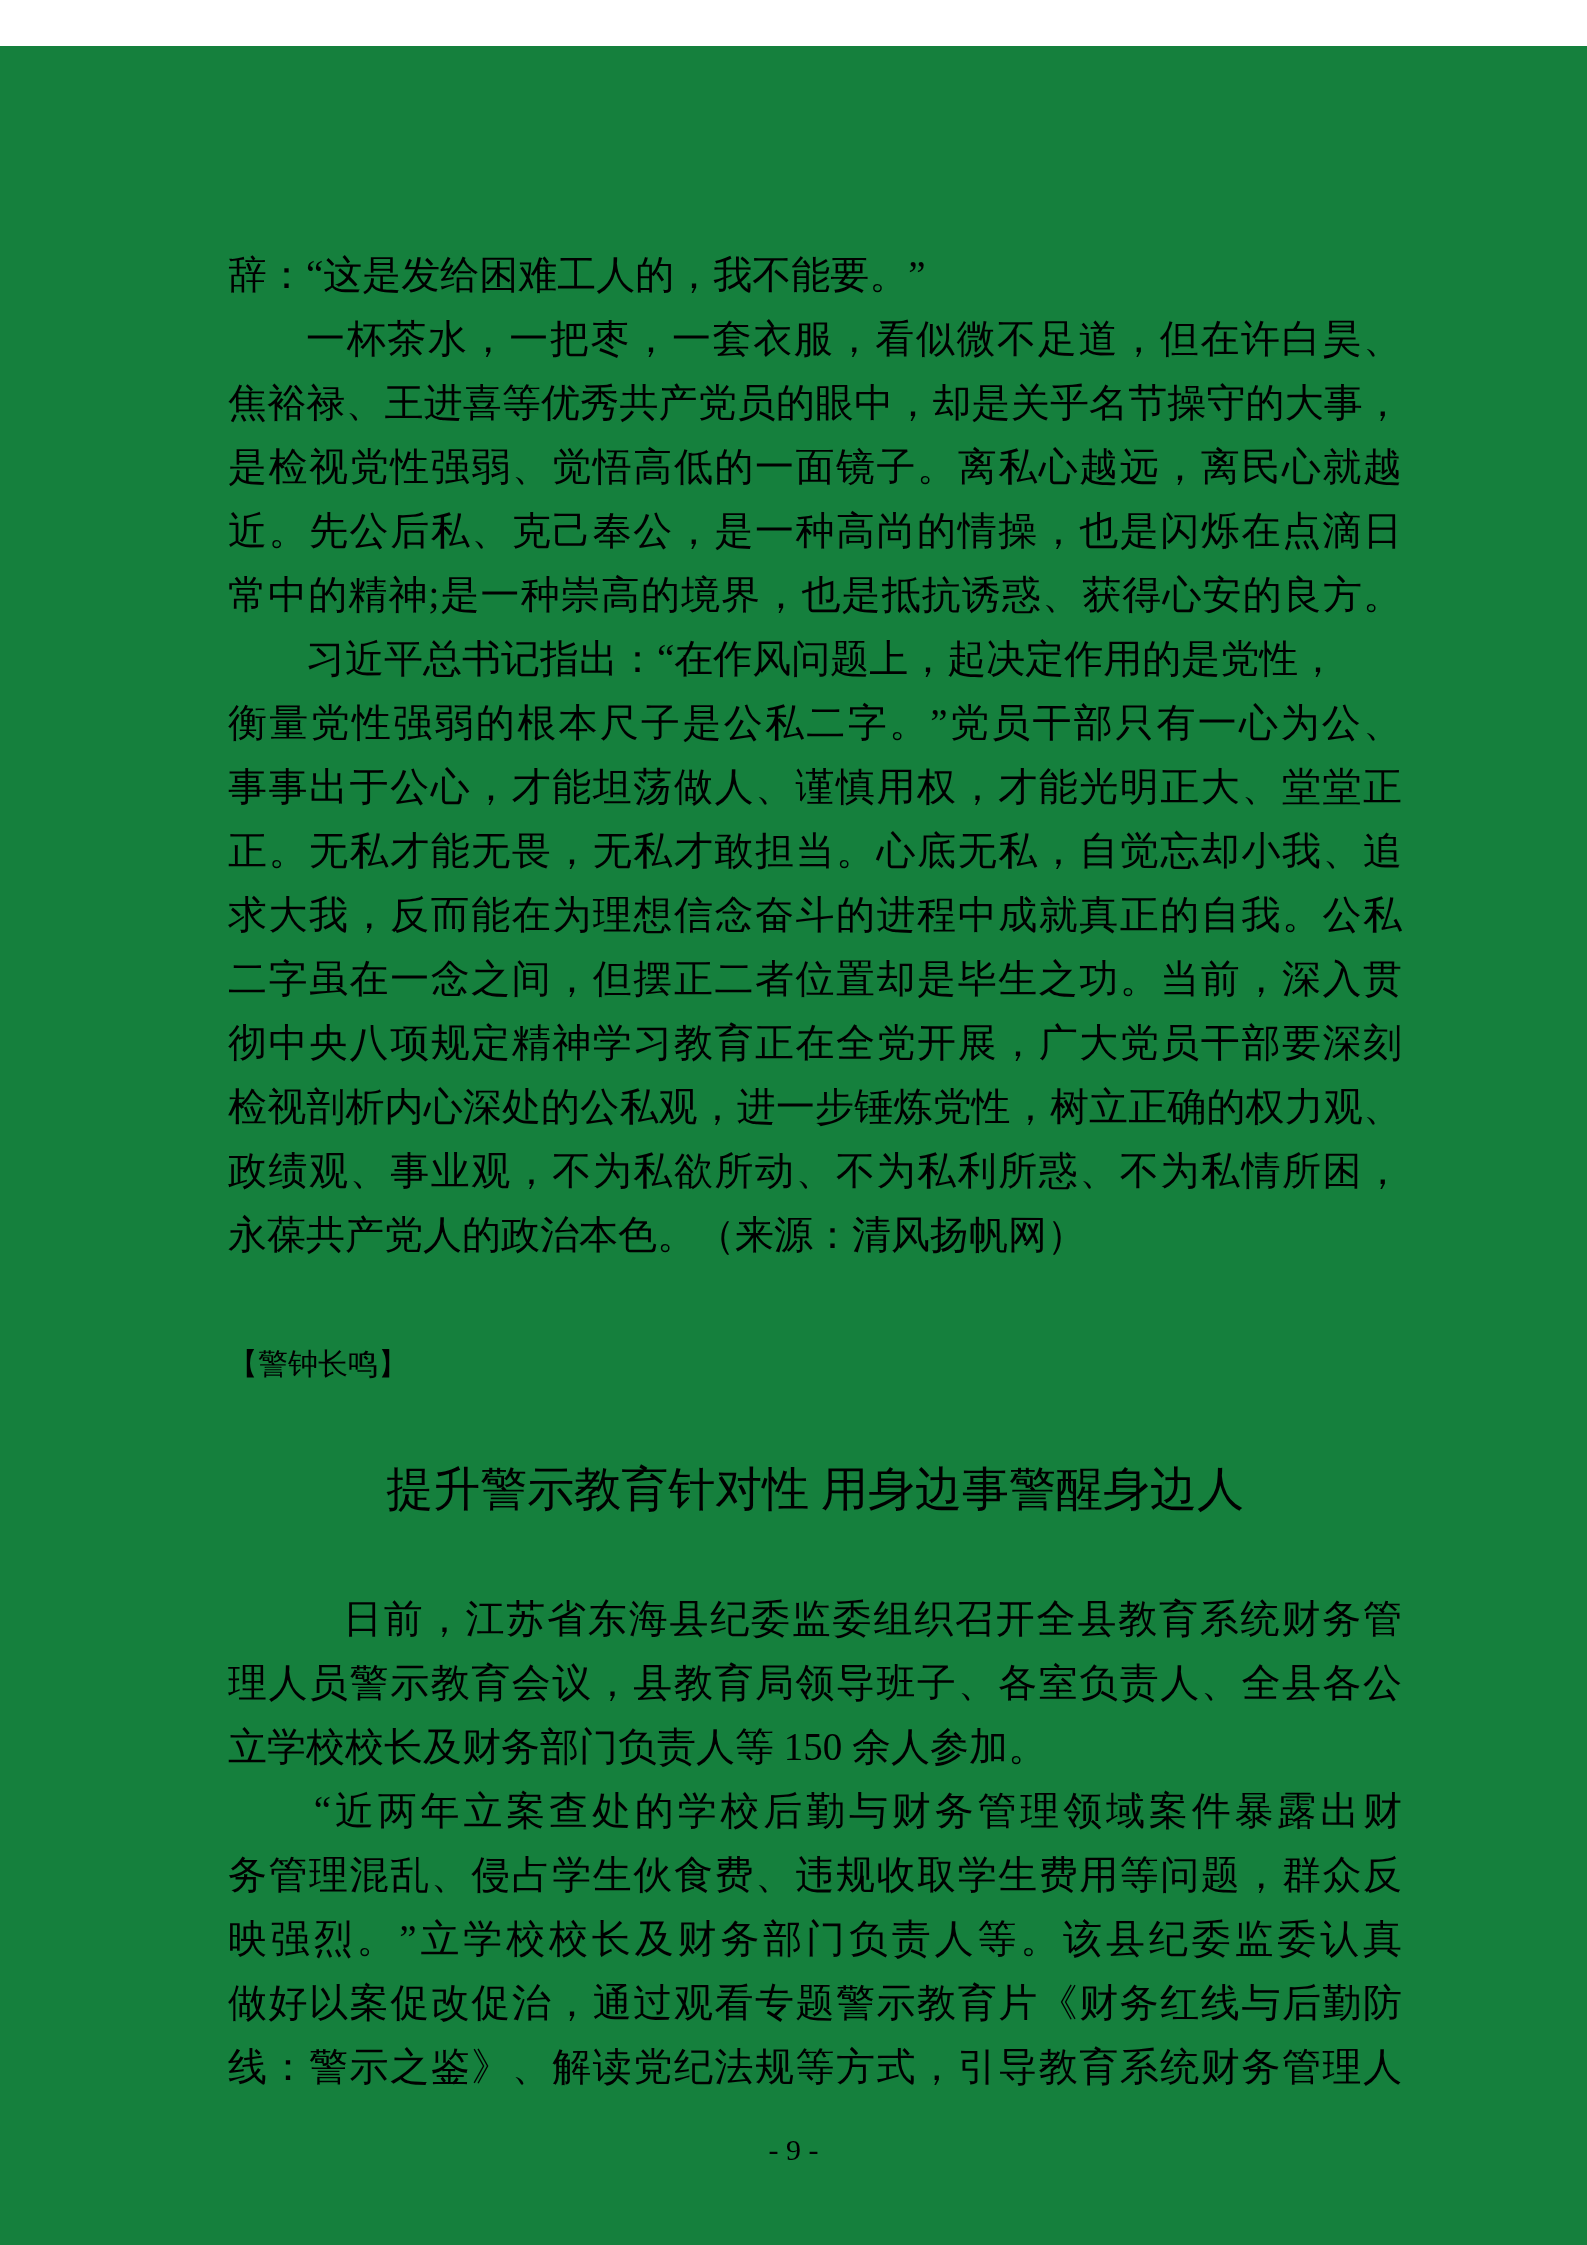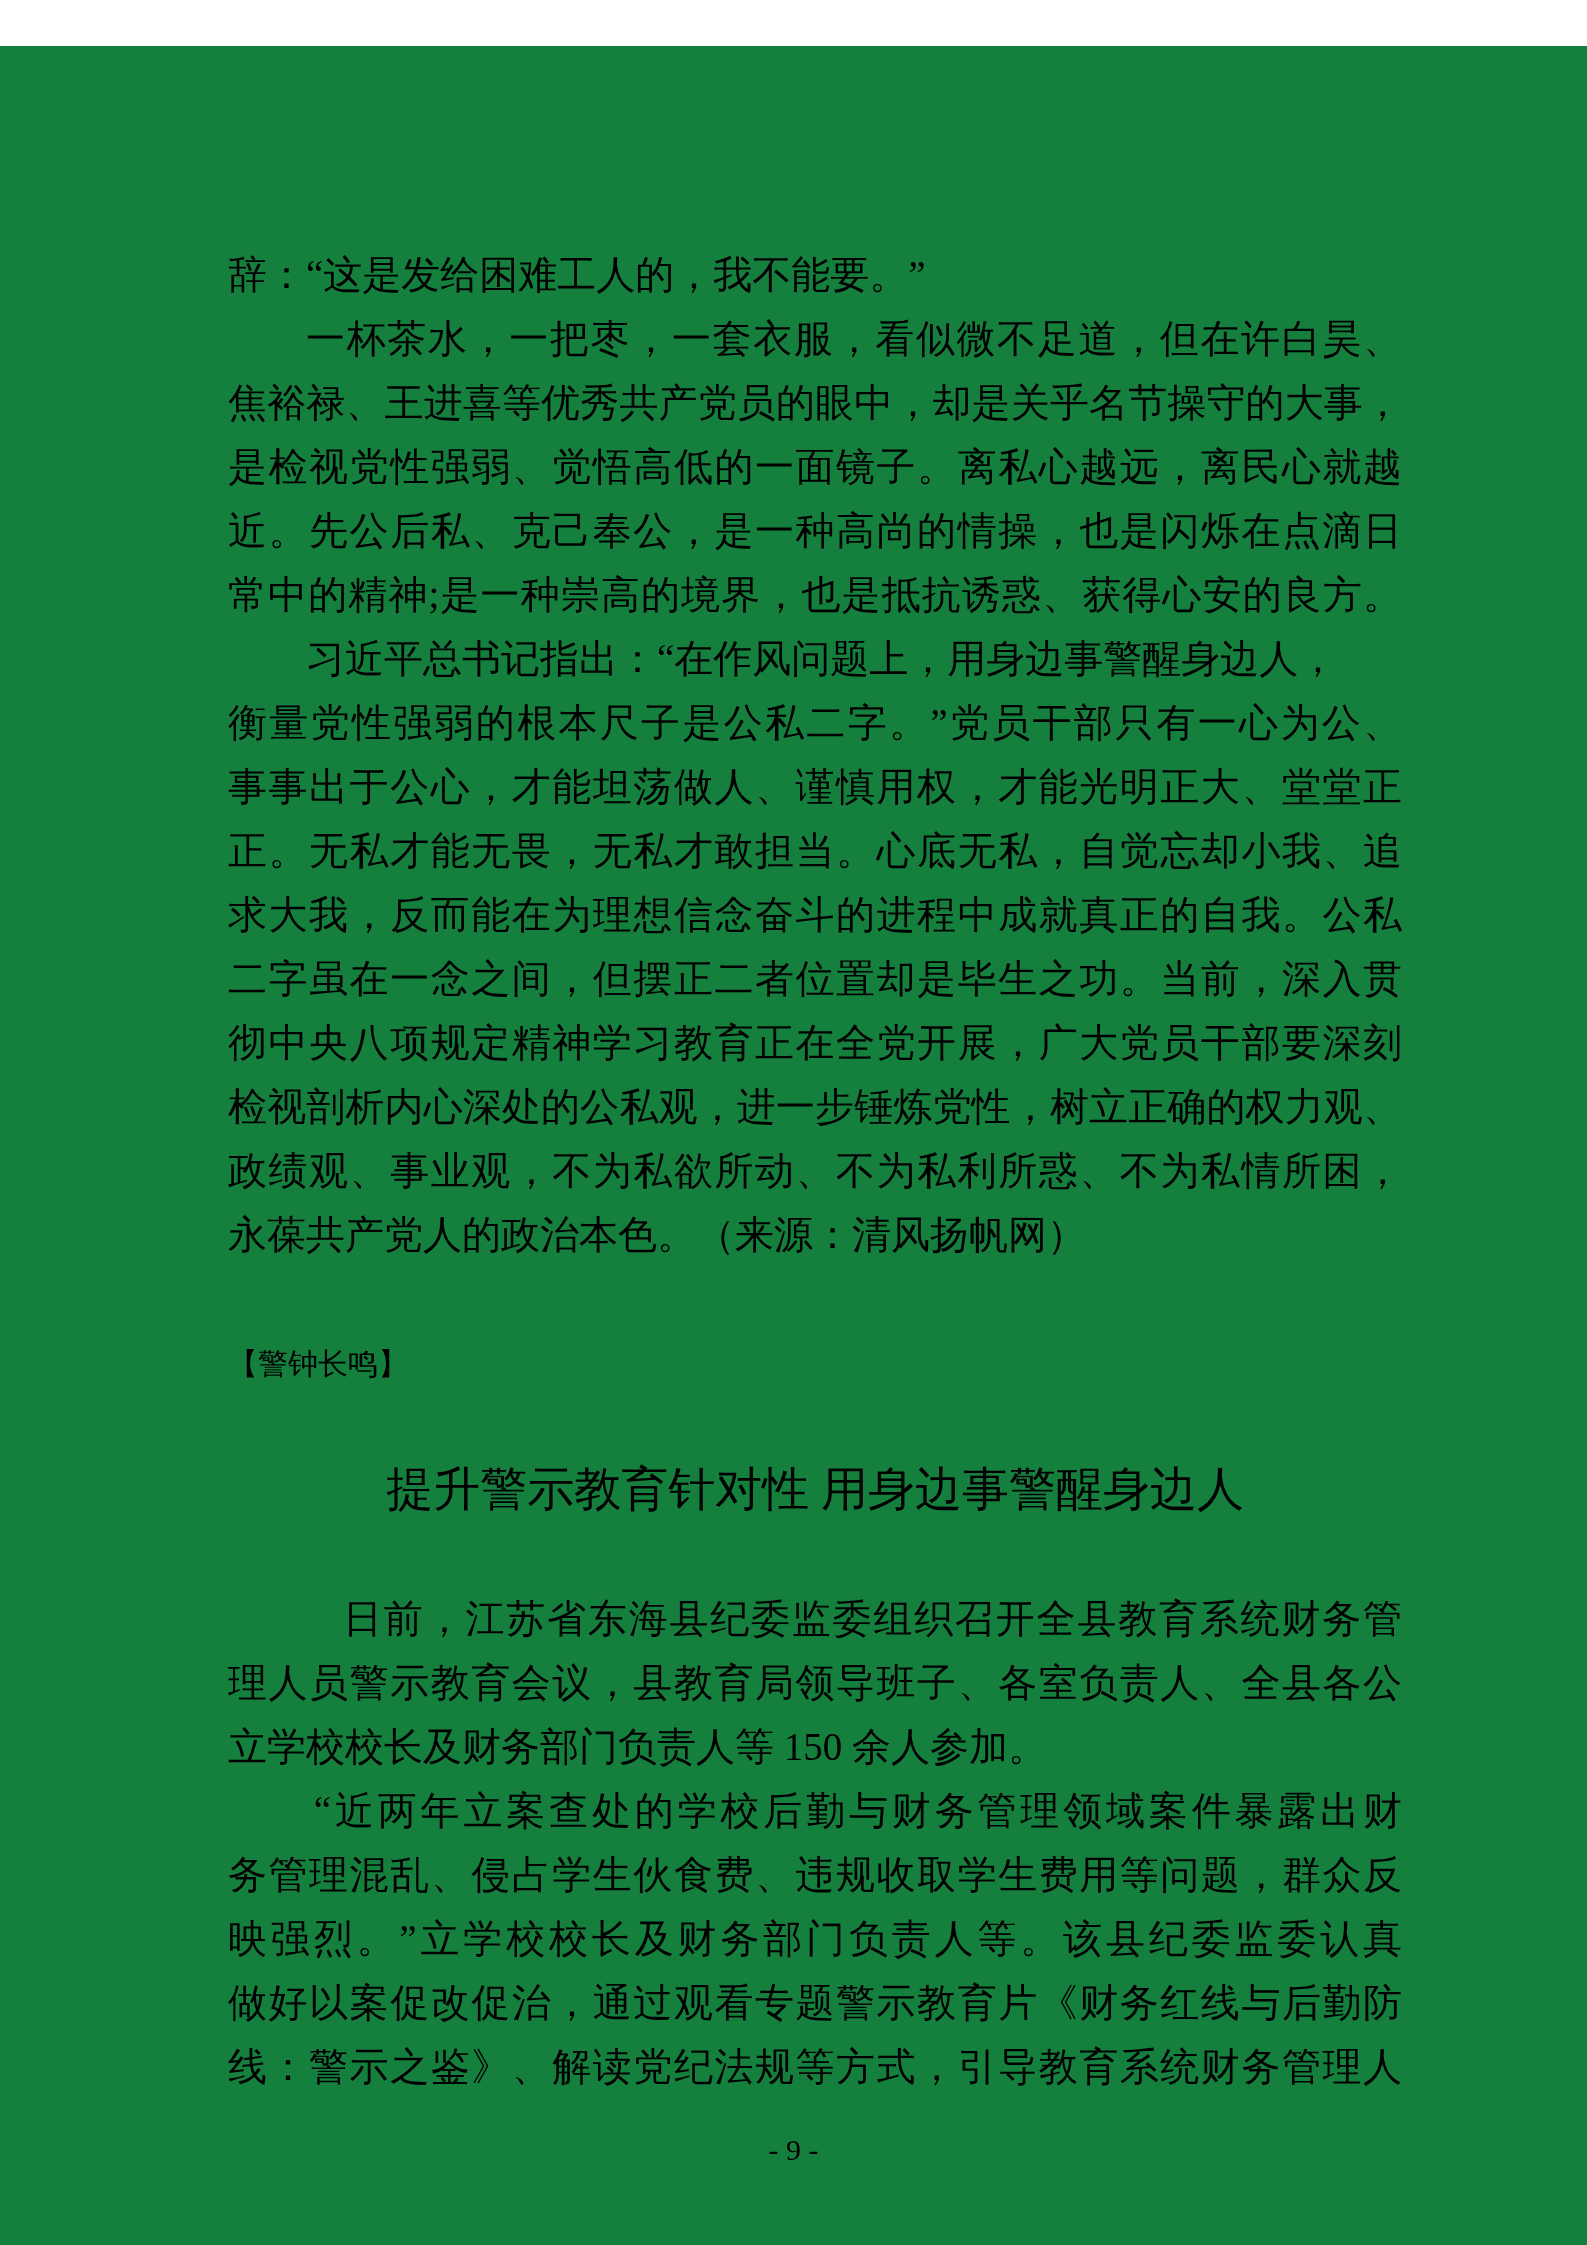--- a/index.html
+++ b/index.html
@@ -73,21 +73,21 @@
 
 <div class="page">
 
   <div class="textcol" id="block1">
     <div class="line">辞：“这是发给困难工人的，我不能要。”</div>
     <div class="line j i2">一杯茶水，一把枣，一套衣服，看似微不足道，但在许白昊、</div>
     <div class="line j">焦裕禄、王进喜等优秀共产党员的眼中，却是关乎名节操守的大事，</div>
     <div class="line j">是检视党性强弱、觉悟高低的一面镜子。离私心越远，离民心就越</div>
     <div class="line j">近。先公后私、克己奉公，是一种高尚的情操，也是闪烁在点滴日</div>
     <div class="line j">常中的精神;是一种崇高的境界，也是抵抗诱惑、获得心安的良方。</div>
-    <div class="line i2">习近平总书记指出：“在作风问题上，用身边事警醒身边人，</div>
+    <div class="line i2">习近平总书记指出：“在作风问题上，起决定作用的是党性，</div>
     <div class="line j">衡量党性强弱的根本尺子是公私二字。”党员干部只有一心为公、</div>
     <div class="line j">事事出于公心，才能坦荡做人、谨慎用权，才能光明正大、堂堂正</div>
     <div class="line j">正。无私才能无畏，无私才敢担当。心底无私，自觉忘却小我、追</div>
     <div class="line j">求大我，反而能在为理想信念奋斗的进程中成就真正的自我。公私</div>
     <div class="line j">二字虽在一念之间，但摆正二者位置却是毕生之功。当前，深入贯</div>
     <div class="line j">彻中央八项规定精神学习教育正在全党开展，广大党员干部要深刻</div>
     <div class="line j">检视剖析内心深处的公私观，进一步锤炼党性，树立正确的权力观、</div>
     <div class="line j">政绩观、事业观，不为私欲所动、不为私利所惑、不为私情所困，</div>
     <div class="line">永葆共产党人的政治本色。（来源：清风扬帆网）</div>
   </div>

